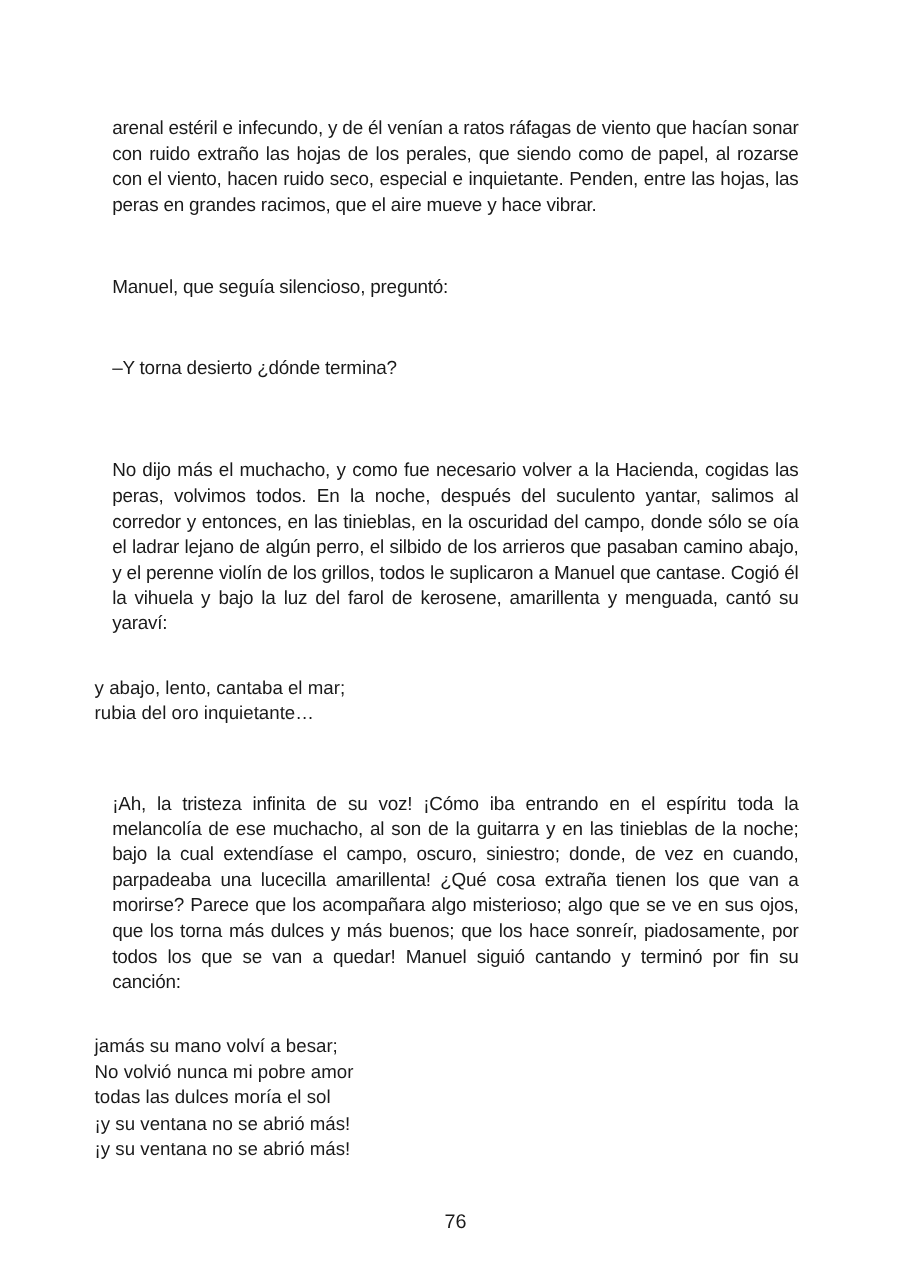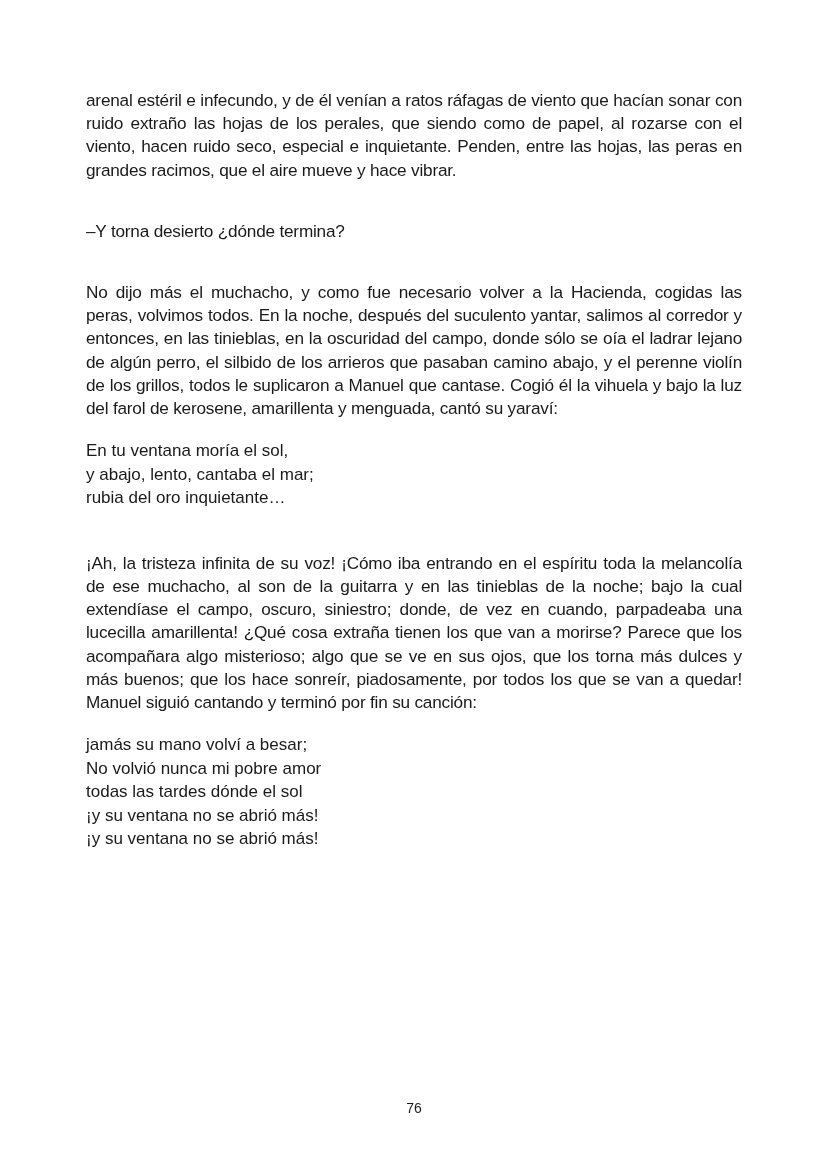--- a/index.html
+++ b/index.html
@@ -3,56 +3,56 @@
   <meta charset="utf-8">
   <style>
     html, body { margin: 0; padding: 0; background: #ffffff; }
     body { width: 828px; height: 1171px; position: relative; overflow: hidden; }
     .page {
       position: absolute; left: 86px; top: 89px; width: 656px;
       font-family: "Liberation Sans", sans-serif;
       color: #1a1a1a;
     }
     .para {
-      font-size: 17.2px; line-height: 23.2px; margin: 0;
+      font-size: 17.2px; line-height: 23.2px; margin: 16px;
       text-align: justify; letter-spacing: -0.2px;
       font-stretch: condensed;
     }
     .gap { height: 19px; }
     .gap-big { height: 42px; }
     .verse { font-size: 17px; line-height: 23.5px; margin: 0; }
     .verse-line { display: block; white-space: nowrap; }
     .page-number {
       position: absolute; left: 0; width: 828px; top: 1100px;
       text-align: center; font-family: "Liberation Sans", sans-serif;
-      font-size: 14px; color: #1a1a1a;
+      font-size: 18px; color: #1a1a1a;
     }
   </style>
 </head>
 <body>
 
 <div class="page">
   <p class="para">arenal estéril e infecundo, y de él venían a ratos ráfagas de viento que hacían sonar con ruido extraño las hojas de los perales, que siendo como de papel, al rozarse con el viento, hacen ruido seco, especial e inquietante. Penden, entre las hojas, las peras en grandes racimos, que el aire mueve y hace vibrar.</p>
   <div class="gap"></div>
+  <p class="para">Manuel, que seguía silencioso, preguntó:</p>
   <div class="gap"></div>
   <p class="para">–Y torna desierto ¿dónde termina?</p>
   <div class="gap"></div>
   <div class="gap"></div>
   <p class="para">No dijo más el muchacho, y como fue necesario volver a la Hacienda, cogidas las peras, volvimos todos. En la noche, después del suculento yantar, salimos al corredor y entonces, en las tinieblas, en la oscuridad del campo, donde sólo se oía el ladrar lejano de algún perro, el silbido de los arrieros que pasaban camino abajo, y el perenne violín de los grillos, todos le suplicaron a Manuel que cantase. Cogió él la vihuela y bajo la luz del farol de kerosene, amarillenta y menguada, cantó su yaraví:</p>
   <div class="gap"></div>
   <div class="verse">
-    <span class="verse-line">En tu ventana moría el sol,</span>
     <span class="verse-line">y abajo, lento, cantaba el mar;</span>
     <span class="verse-line">rubia del oro inquietante…</span>
   </div>
   <div class="gap-big"></div>
   <p class="para">¡Ah, la tristeza infinita de su voz! ¡Cómo iba entrando en el espíritu toda la melancolía de ese muchacho, al son de la guitarra y en las tinieblas de la noche; bajo la cual extendíase el campo, oscuro, siniestro; donde, de vez en cuando, parpadeaba una lucecilla amarillenta! ¿Qué cosa extraña tienen los que van a morirse? Parece que los acompañara algo misterioso; algo que se ve en sus ojos, que los torna más dulces y más buenos; que los hace sonreír, piadosamente, por todos los que se van a quedar! Manuel siguió cantando y terminó por fin su canción:</p>
   <div class="gap"></div>
   <div class="verse">
     <span class="verse-line">jamás su mano volví a besar;</span>
     <span class="verse-line">No volvió nunca mi pobre amor</span>
-    <span class="verse-line">todas las tardes dónde el sol</span>
+    <span class="verse-line">todas las dulces moría el sol</span>
     <span class="verse-line">¡y su ventana no se abrió más!</span>
     <span class="verse-line">¡y su ventana no se abrió más!</span>
   </div>
 </div>
 
 <div class="page-number">76</div>
 
 </body></html>

